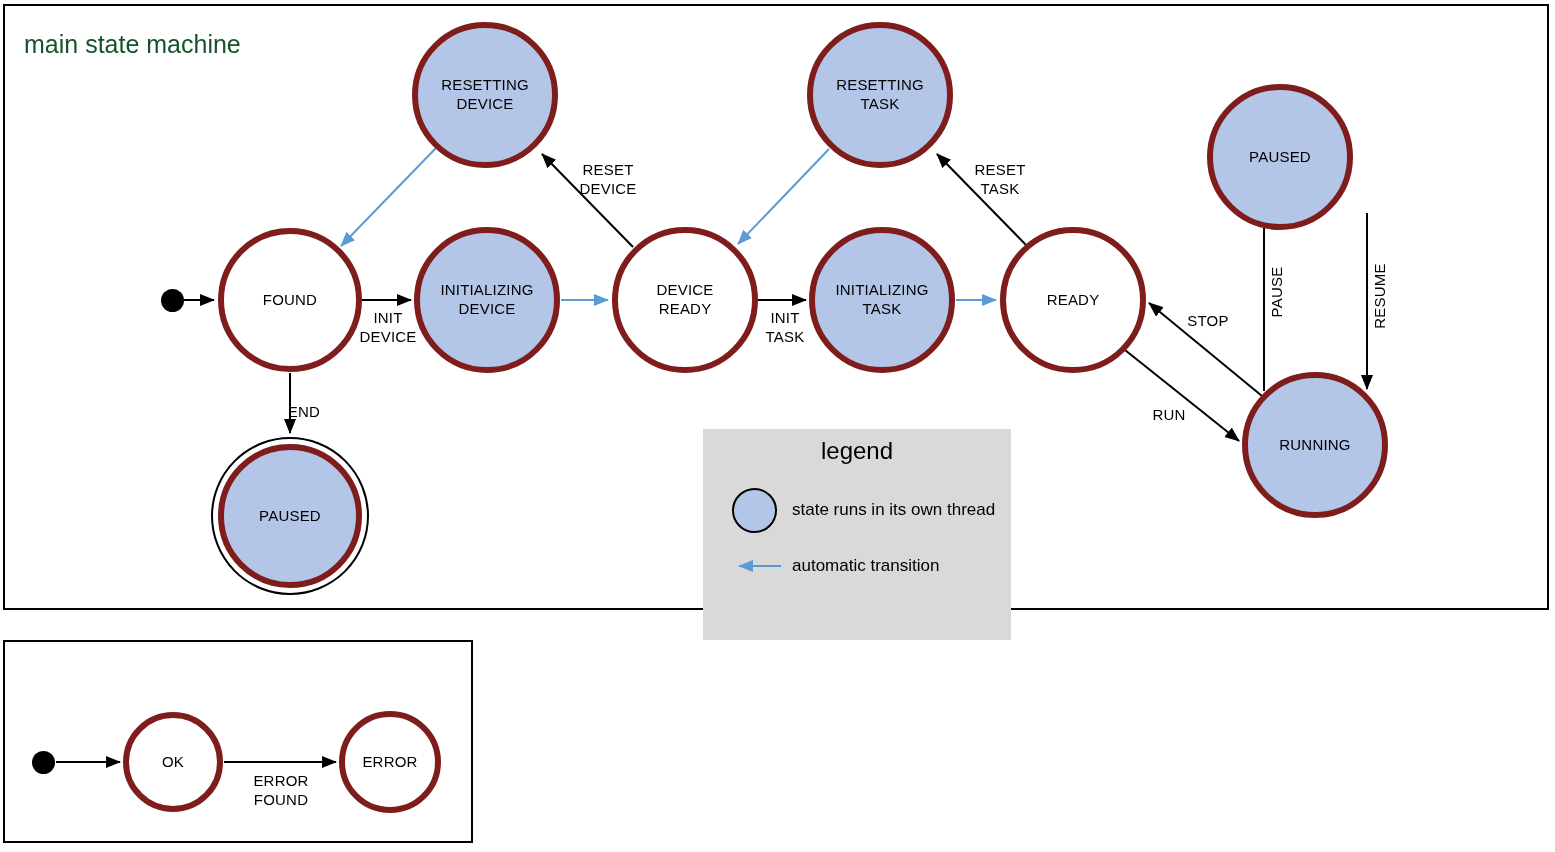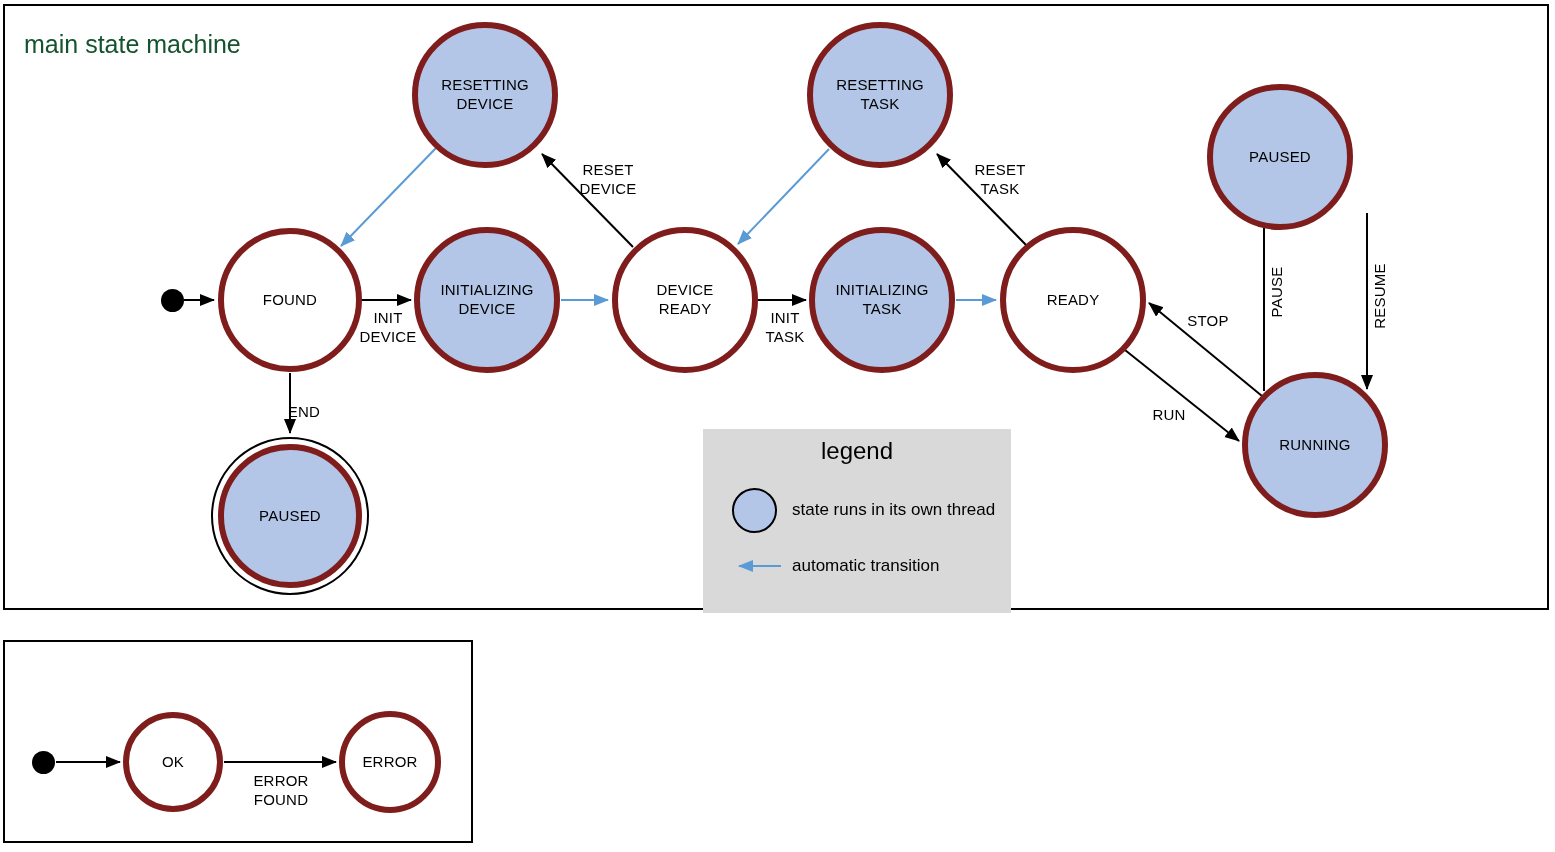--- a/index.html
+++ b/index.html
@@ -23,21 +23,21 @@
     position: absolute; box-sizing: border-box; border: 2px solid #000; border-radius: 50%;
     background: #ffffff; display: flex; align-items: center; justify-content: center;
   }
   .final-ring .state { position: static; }
   .edge-label {
     position: absolute; transform: translate(-50%, -50%); font-size: 15px; line-height: 1.25;
     text-align: center; white-space: pre-line; letter-spacing: 0.2px; background: transparent;
   }
   .edge-label.vertical { transform: translate(-50%, -50%) rotate(-90deg); white-space: nowrap; }
   .legend {
-    position: absolute; left: 703px; top: 429px; width: 308px; height: 184px;
+    position: absolute; left: 703px; top: 429px; width: 308px; height: 211px;
     background: var(--legend-background, #d9d9d9); box-sizing: border-box;
   }
   .legend-title { position: absolute; left: 0; top: 8px; width: 100%; text-align: center; font-size: 24px; }
   .legend-swatch-circle {
     position: absolute; left: 29px; top: 59px; width: 45px; height: 45px; box-sizing: border-box;
     border: 2px solid #000; border-radius: 50%; background: var(--thread-state-fill, #b3c6e7);
   }
   .legend-item-text { position: absolute; left: 89px; transform: translateY(-50%); font-size: 17px; white-space: nowrap; }
   .legend-arrow-svg { position: absolute; left: 28px; top: 128px; }
 </style>

